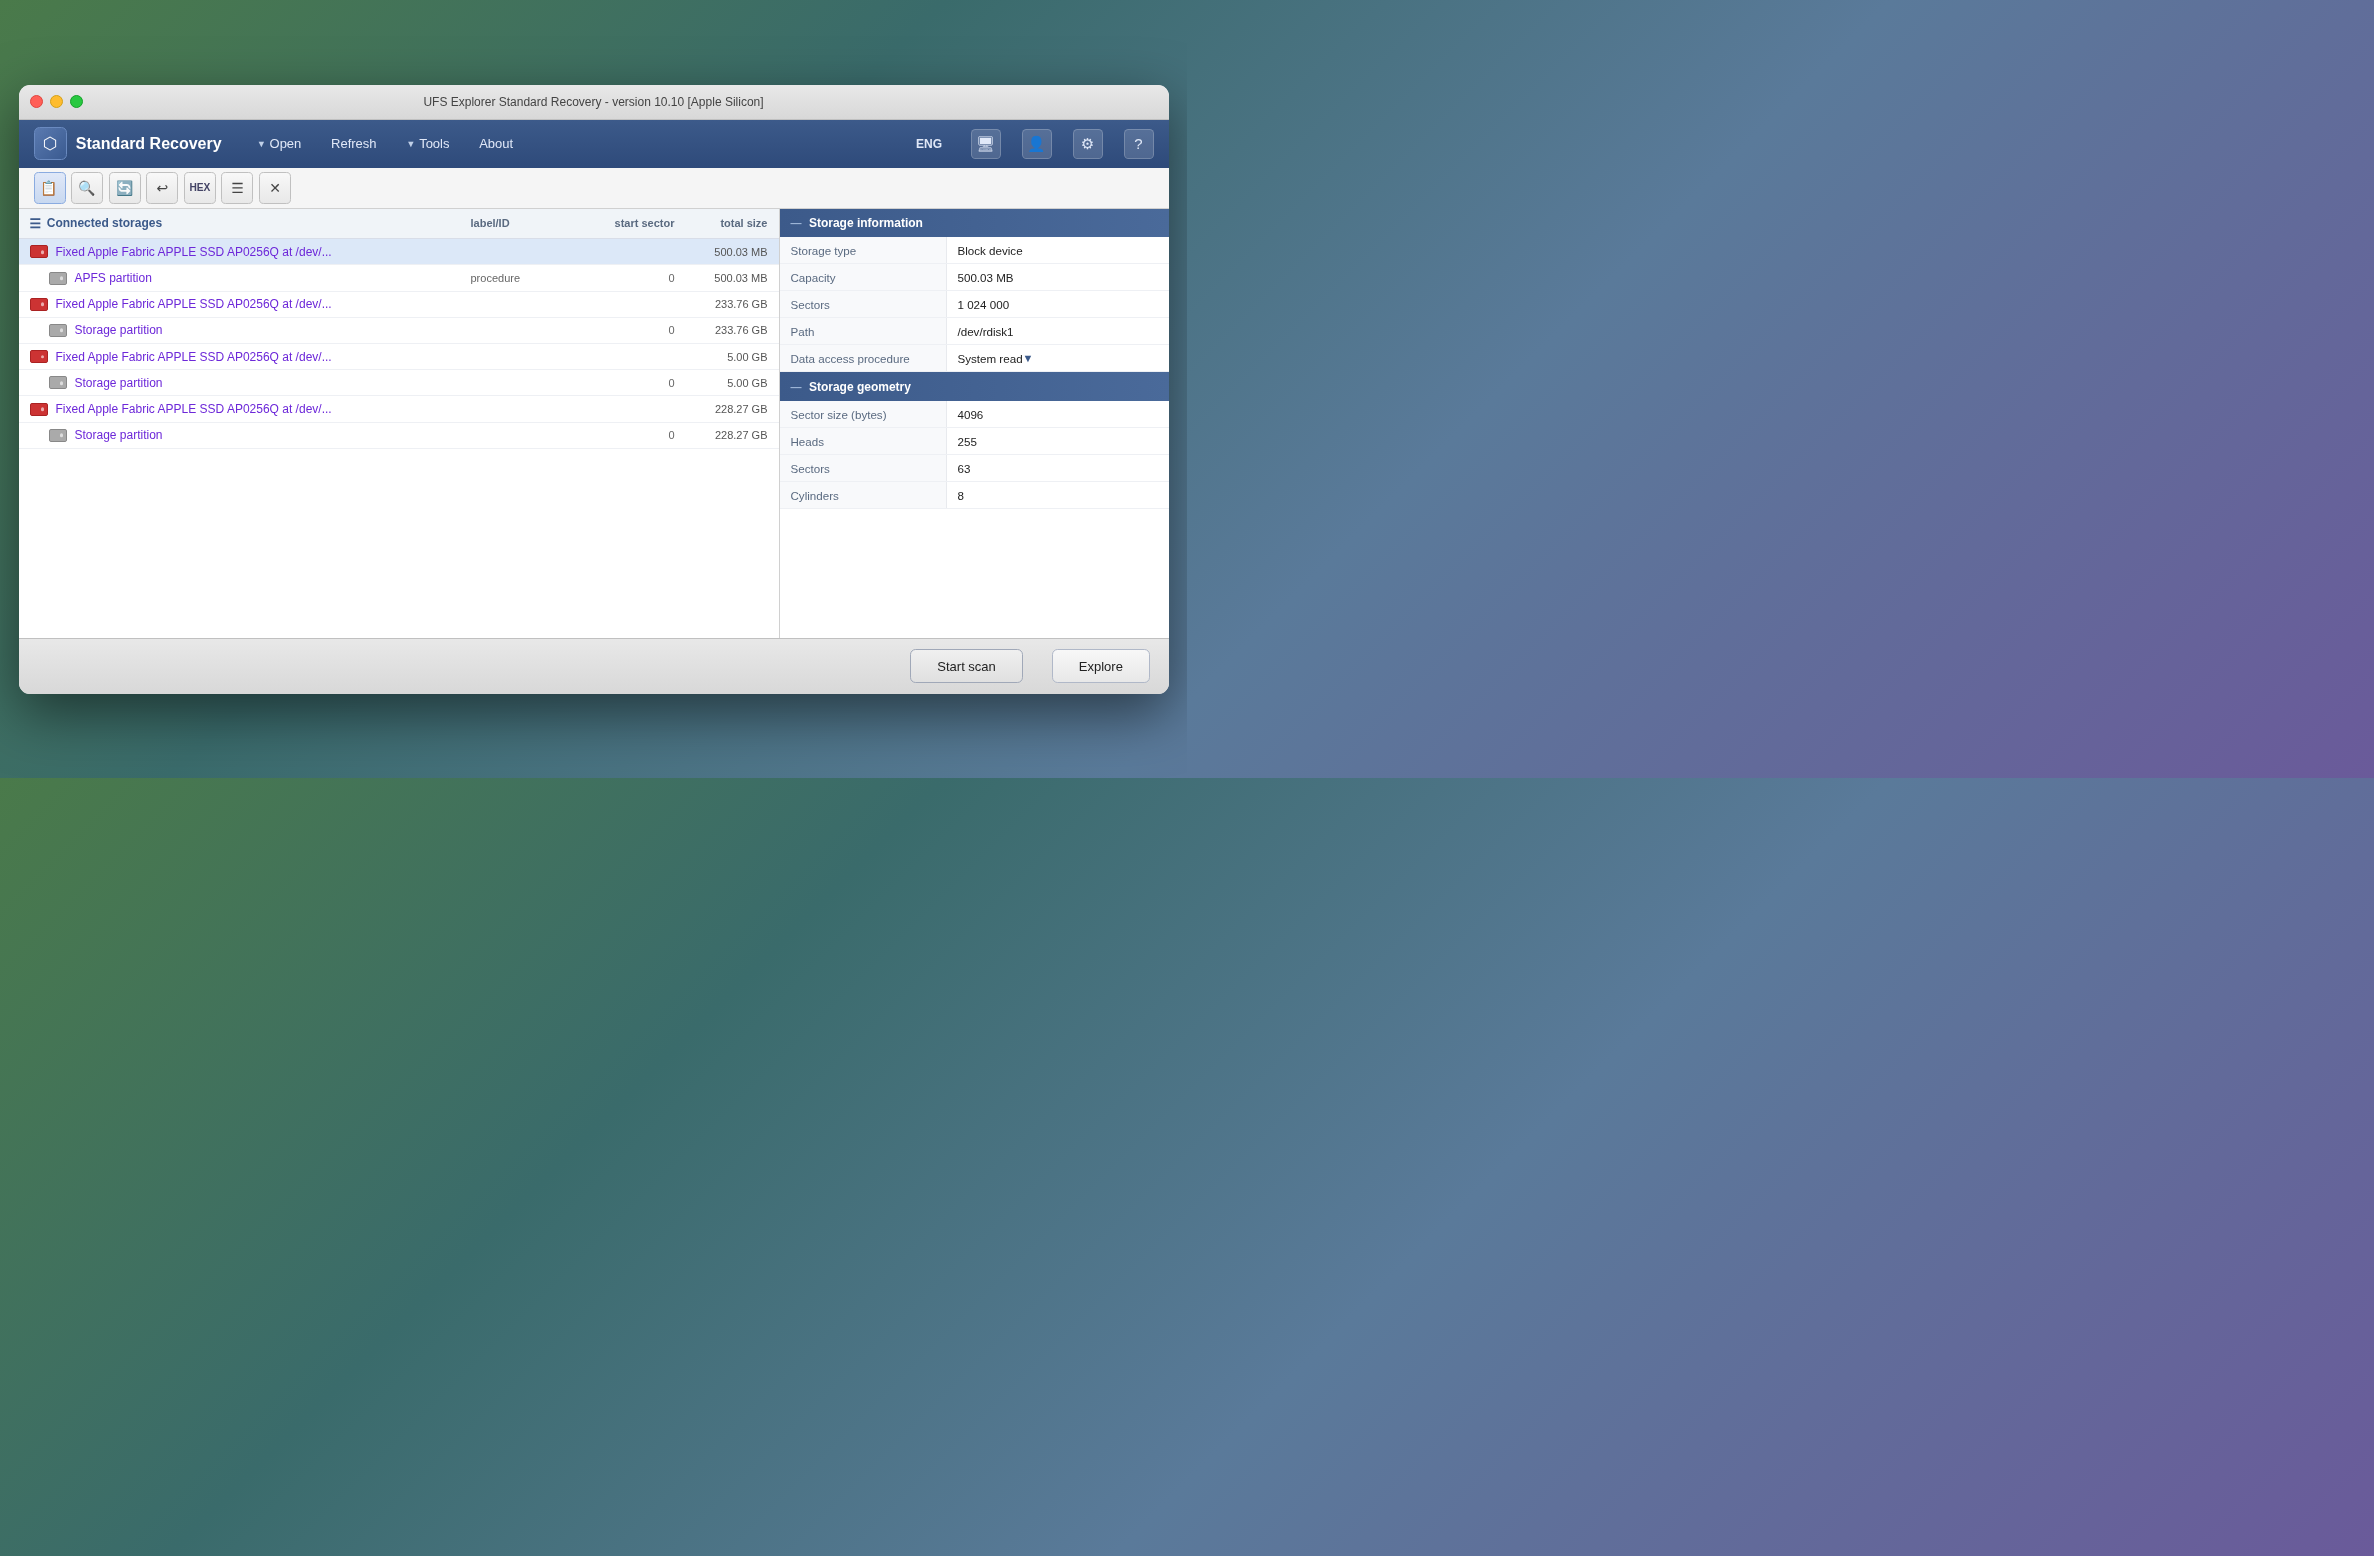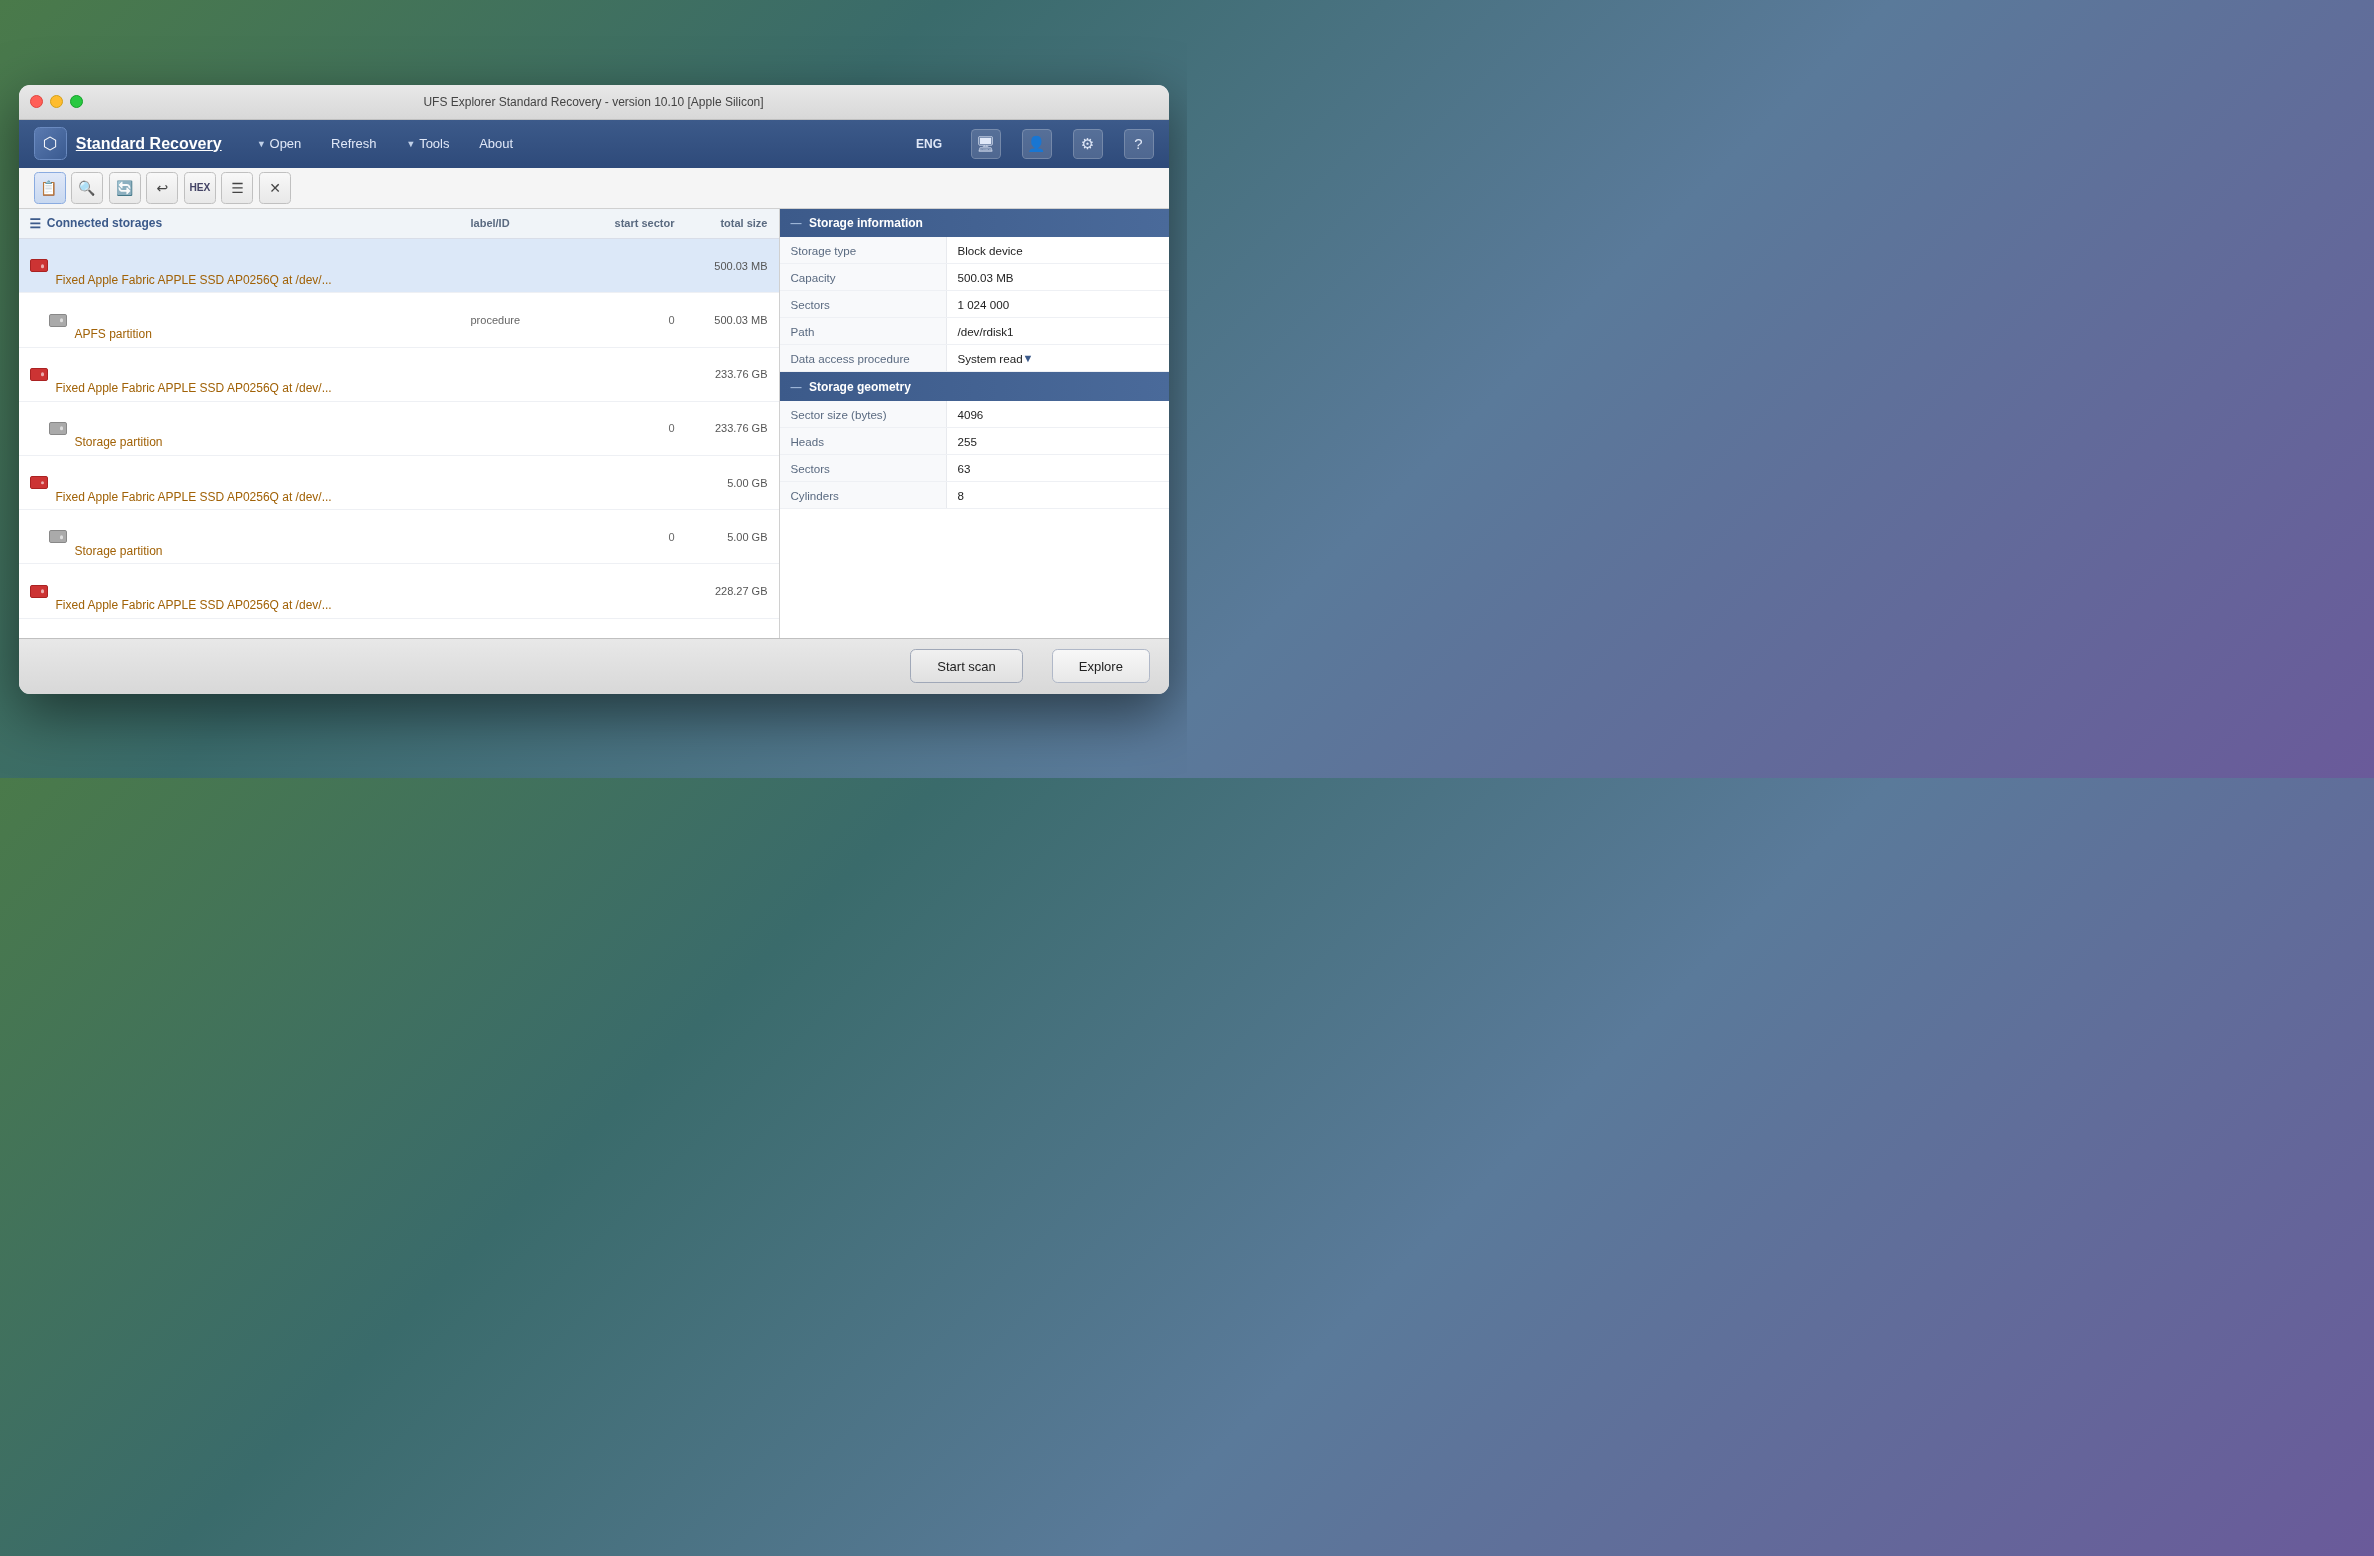--- a/index.html
+++ b/index.html
@@ -77,21 +77,20 @@
       align-items: center;
       justify-content: center;
       color: white;
       font-size: 16.7px;
       border: 0.9px solid #6a8ac0;
     }
     .app-name {
       color: white;
       font-size: 16px;
       font-weight: 600;
-      text-decoration: underline;
     }
     .toolbar-menu {
       display: flex;
       align-items: center;
       gap: 3.7px;
       flex: 1;
     }
     .toolbar-menu-item {
       color: #e0e8f8;
       font-size: 13px;
@@ -195,21 +194,21 @@
     .storage-item {
       display: flex;
       align-items: center;
       padding: 5.6px 11px;
       border-bottom: 0.9px solid #eef0f4;
       cursor: pointer;
       font-size: 12px;
     }
     .storage-item.selected { background: #dce8f8; }
     .storage-item.partition { padding-left: 30px; }
-    .item-name { flex: 1; color: #a16207; margin-top: 28px; }
+    .item-name { flex: 1; color: #6d28d9; }
     .item-label { width: 111px; color: #666; font-size: 11px; }
     .item-sector { width: 93px; text-align: right; color: #666; font-size: 11px; }
     .item-size { width: 93px; text-align: right; color: #555; font-size: 11px; }
     
     .icon-drive {
       width: 18.6px;
       height: 13px;
       border-radius: 1.9px;
       display: flex;
       align-items: center;

